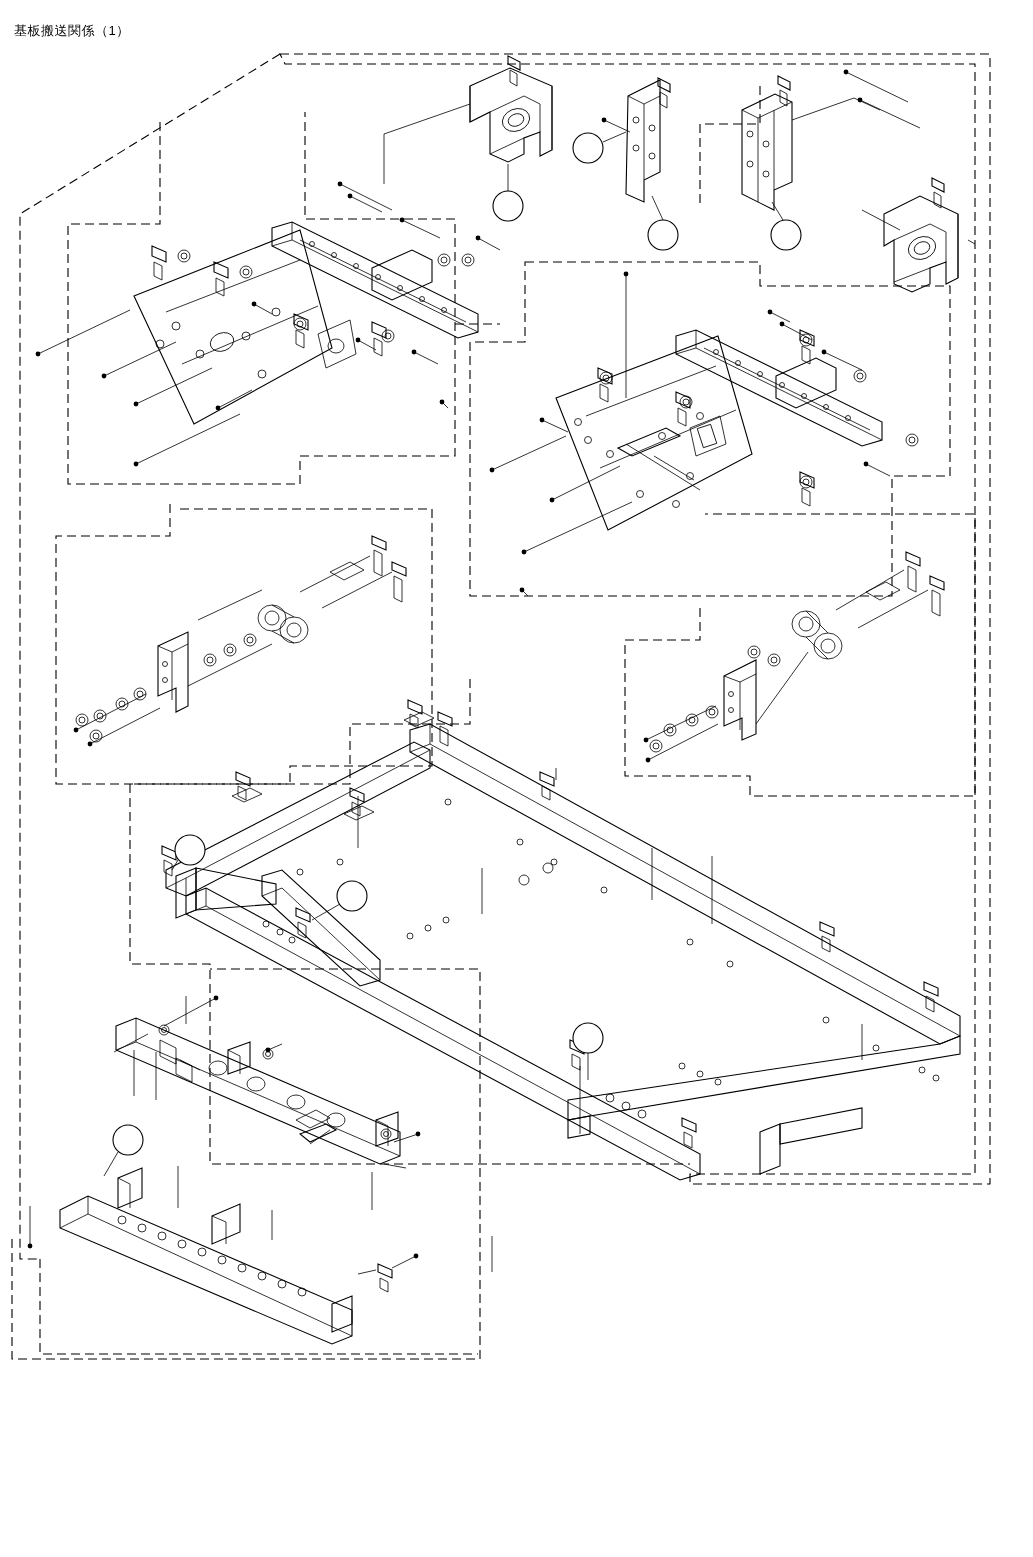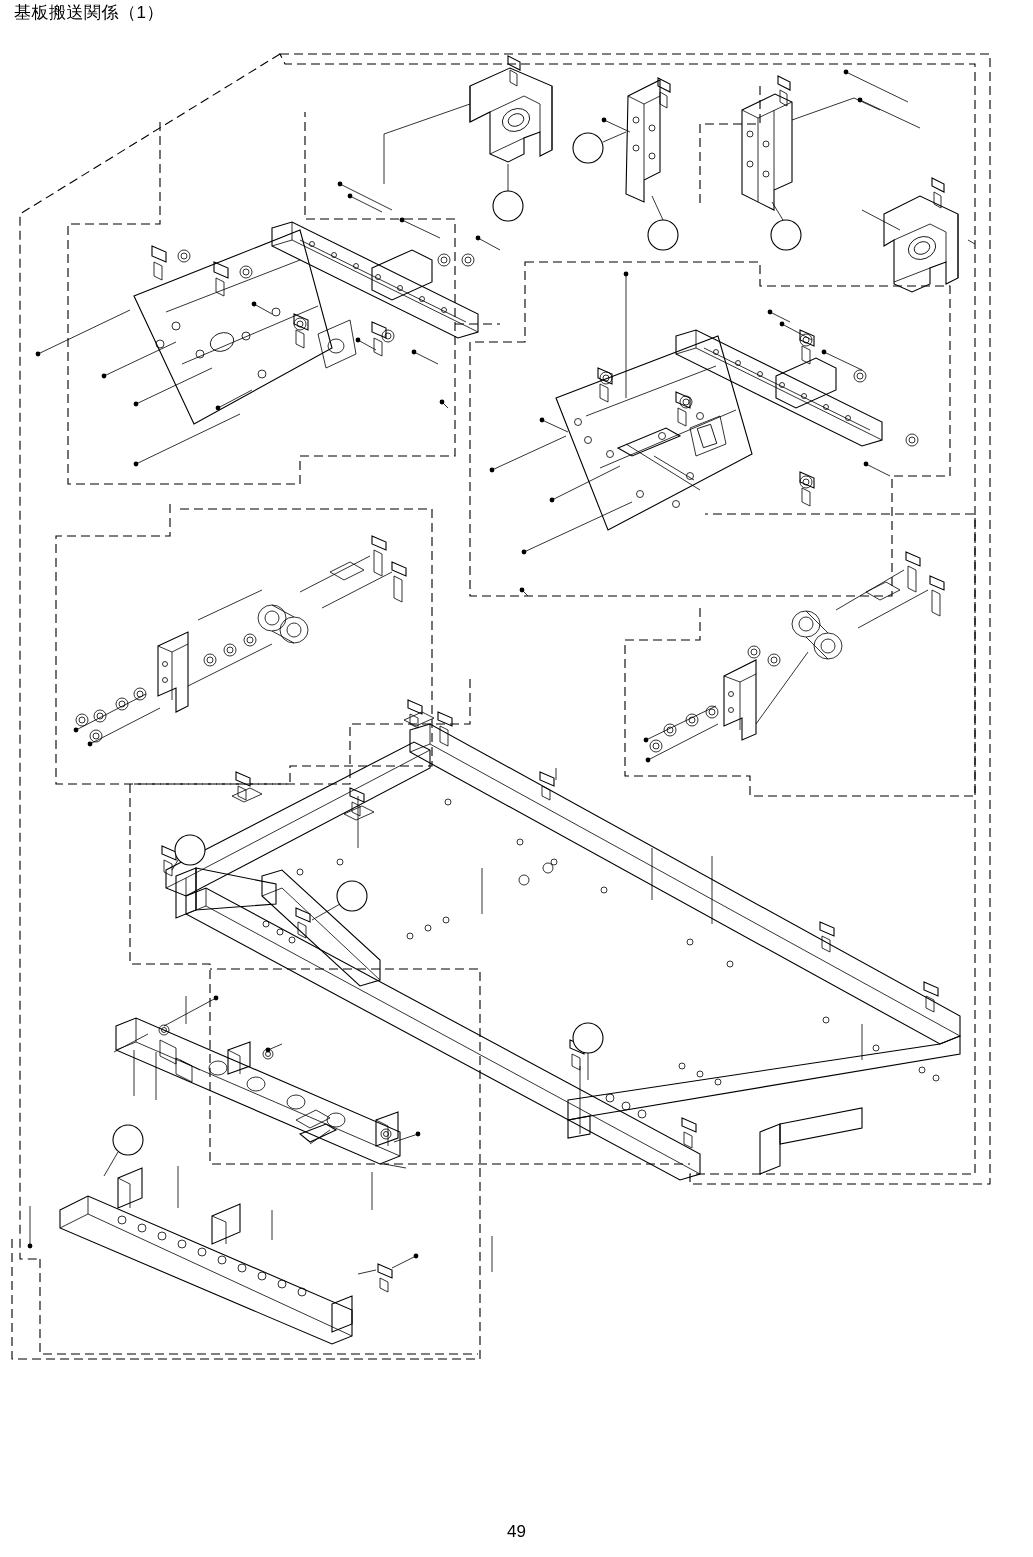--- a/index.html
+++ b/index.html
@@ -17,22 +17,22 @@
   }
   #page {
     position: absolute;
     left: 0; top: 0;
     width: 1033px;
     height: 1557px;
   }
   #page-title {
     position: absolute;
     left: 14px;
-    top: 2px;
-    font-size: 17px;
+    top: 20px;
+    font-size: 13px;
     line-height: 22px;
     letter-spacing: 0.5px;
     white-space: nowrap;
   }
   #page-number {
     position: absolute;
     left: 0;
     top: 1522px;
     width: 1033px;
     text-align: center;
@@ -679,15 +679,14 @@
     </g>
     <g>
       <circle class="balloon" cx="128" cy="1116" r="15"></circle>
       <text class="balloon-text" x="128" y="1117"></text>
       <path class="lead" d="M 118 1128 L 104 1152"></path>
     </g>
 
   </svg>
   </div>
 
-  <div id="page-number">49</div>
 
 </div>
 
 </body></html>

